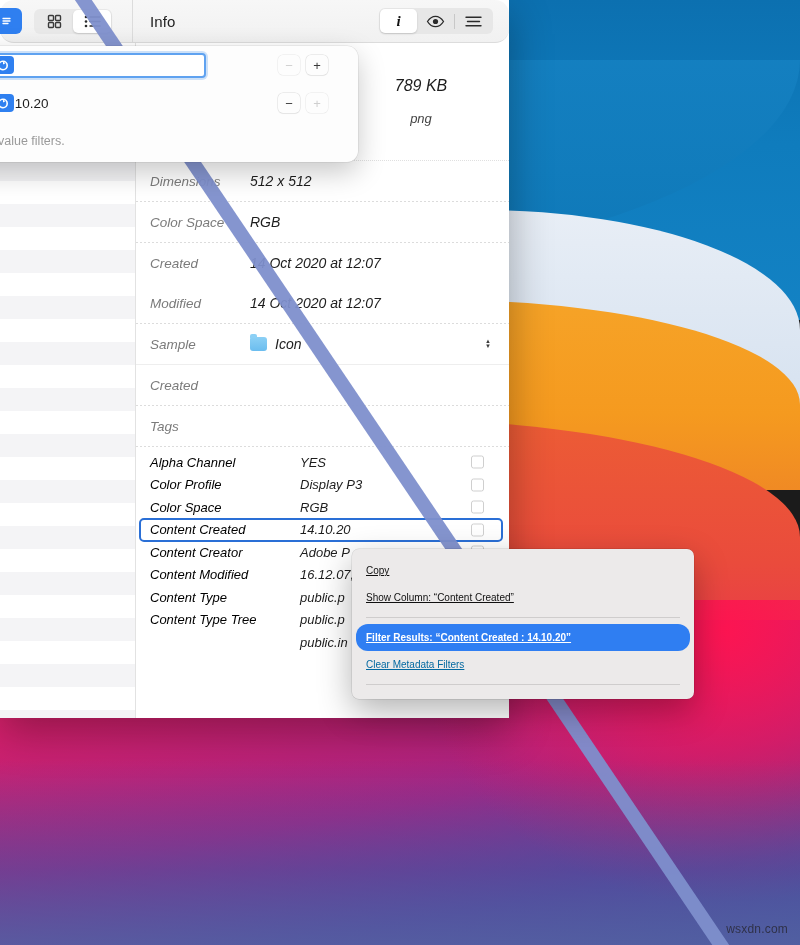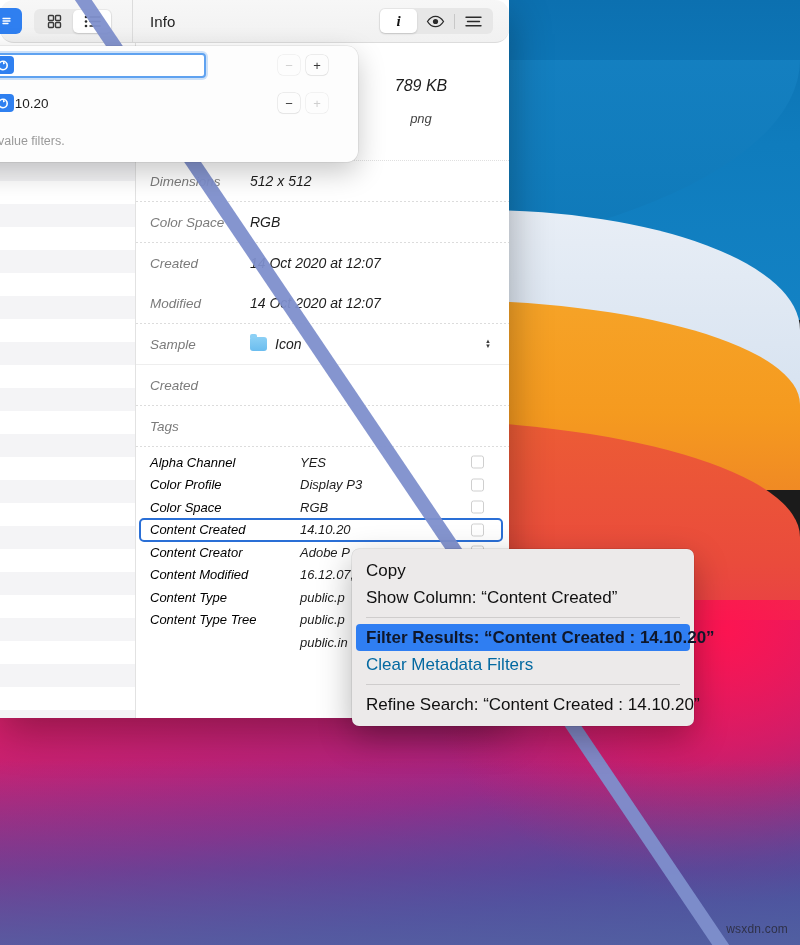--- a/index.html
+++ b/index.html
@@ -185,23 +185,23 @@
 
   
   #context-menu {
     position:absolute; left:352px; top:549px; width:342px;
     background:#eceaea; border-radius:7px;
     box-shadow:0 12px 34px rgba(0,0,0,.30), 0 0 0 .5px rgba(0,0,0,.14);
     padding:8px 0 8px 0; z-index:60;
   }
   .ctx-item {
     height:27px; display:flex; align-items:center;
-    padding:0 14px; font-size:17px; color:#101010; white-space:nowrap;
-  }
-  .ctx-item.highlight { background:#2f7ef2; color:#0f172a; font-weight:bold; margin:0 4px; border-radius:4px; padding:0 10px; }
+    padding:0 14px; font-size:10px; color:#101010; white-space:nowrap;text-decoration:underline;
+  }
+  .ctx-item.highlight { background:#2f7ef2; color:#ffffff; font-weight:bold; margin:0 4px; border-radius:12px; padding:0 10px; }
   .ctx-item.disabled { color:#0369a1; }
   .ctx-sep { height:1px; background:#cfcdcd; margin:6px 14px; }
 
   
   #watermark {
     position:absolute; right:12px; bottom:9px;
     font-size:12px; color:#2a2a3a; opacity:.85; letter-spacing:.2px;
   }
 </style>
 </head>
@@ -450,17 +450,16 @@
 <div id="diag-stroke"></div>
 
 <div id="context-menu">
   <div id="ctx-items">
       <div class="ctx-item">Copy</div>
       <div class="ctx-item">Show Column: “Content Created”</div>
       <div class="ctx-sep"></div>
       <div class="ctx-item highlight">Filter Results: “Content Created : 14.10.20”</div>
       <div class="ctx-item disabled">Clear Metadata Filters</div>
       <div class="ctx-sep"></div>
-      <div class="ctx-item">Refine Search: “Content Created : 14.10.20”</div>
     </div>
 </div>
 
 <div id="watermark">wsxdn.com</div>
 
 </body></html>

